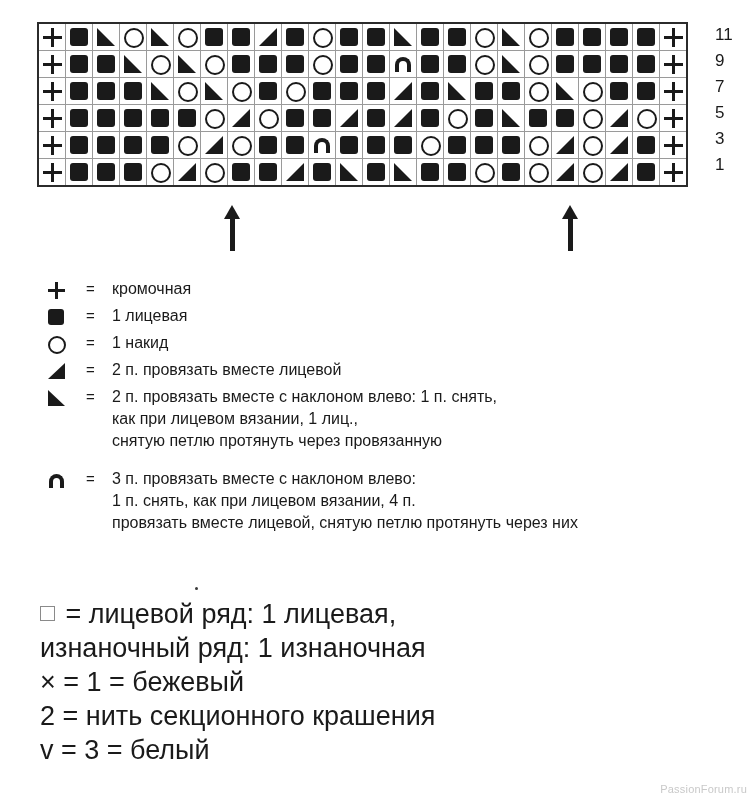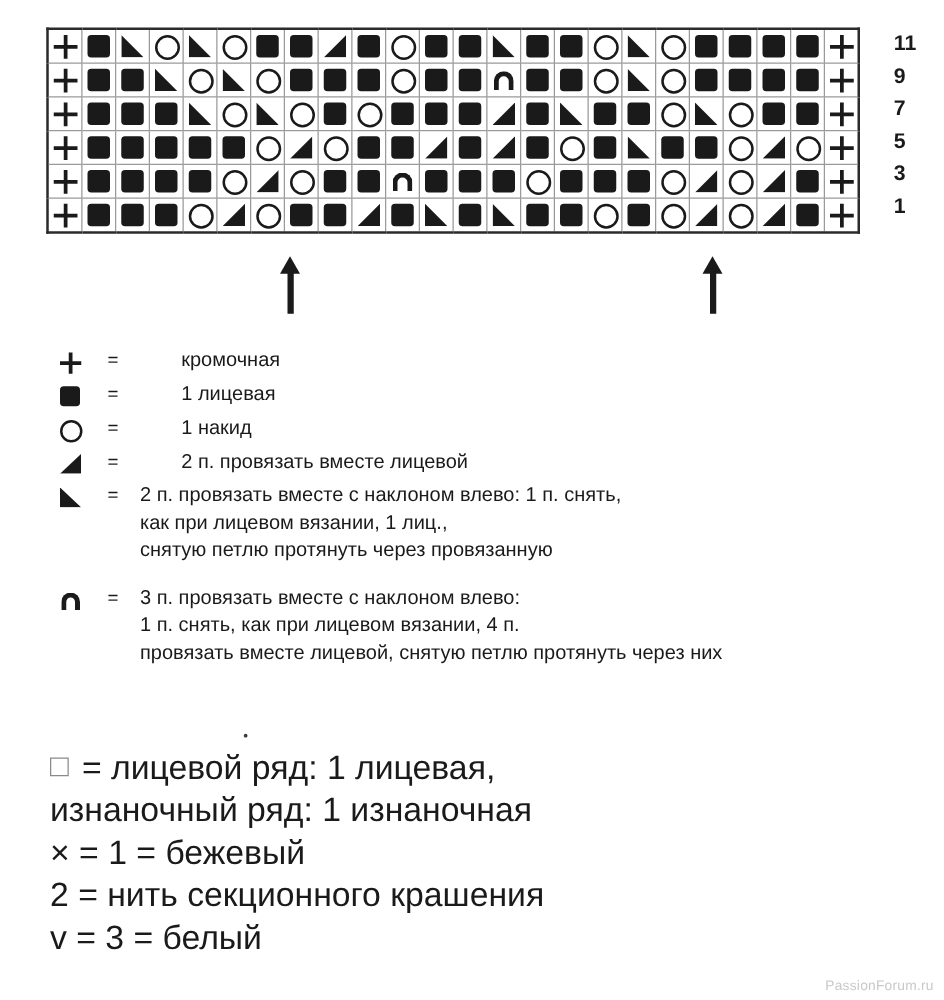--- a/index.html
+++ b/index.html
@@ -26,21 +26,21 @@
     padding:0;
     position:relative;
     vertical-align:middle;
     text-align:center;
   }
   table.grid tr:first-child td{border-top:2px solid #2b2b2b;}
   table.grid tr:last-child td{border-bottom:2px solid #2b2b2b;}
   table.grid td:first-child{border-left:2px solid #2b2b2b;}
   table.grid td:last-child{border-right:2px solid #2b2b2b;}
 
-  .rownums{position:absolute;left:715px;top:22px;font-weight:bold;}
+  .rownums{position:absolute;left:715px;top:22px;}
   .rownums div{
     height:26px;line-height:26px;
     font-size:17px;color:#1a1a1a;
     text-align:left;
   }
 
   
   .sym{display:block;width:26px;height:26px;position:relative;}
 
   
@@ -96,21 +96,21 @@
   .leg-sym .sym{width:22px;height:22px;margin-top:1px;}
   .leg-sym .sym-knit::before{left:2px;top:3px;width:16px;height:16px;}
   .leg-sym .sym-yo::before{left:2px;top:3px;width:14px;height:14px;}
   .leg-sym .sym-k2tog::before{left:2px;top:3px;width:17px;height:16px;}
   .leg-sym .sym-ssk::before{left:2px;top:3px;width:17px;height:16px;}
   .leg-sym .sym-sk2p::before{left:3px;top:5px;width:15px;height:14px;border-width:4px;border-bottom:none;}
   .leg-sym .sym-plus::before{left:9px;top:3px;width:3px;height:17px;}
   .leg-sym .sym-plus::after{left:2px;top:10px;width:17px;height:3px;}
   .leg-eq{width:26px;min-width:26px;font-size:15px;line-height:22px;color:#1a1a1a;}
   .leg-txt{font-size:16px;line-height:22px;color:#1a1a1a;}
-  .leg-txt .cont{display:block;margin-left:33px;}
+  .leg-txt .cont{display:block;}
   .leg-row.multi .leg-txt .cont{margin-left:0;}
 
   
   #notes{position:absolute;left:40px;top:600px;width:700px;}
   #notes p{margin:0 0 6px 0;font-size:27px;line-height:28px;color:#1a1a1a;}
   .box-glyph{
     display:inline-block;width:13px;height:13px;
     border:1.5px solid #8a8a8a;vertical-align:middle;
     margin-right:3px;position:relative;top:-2px;
   }

